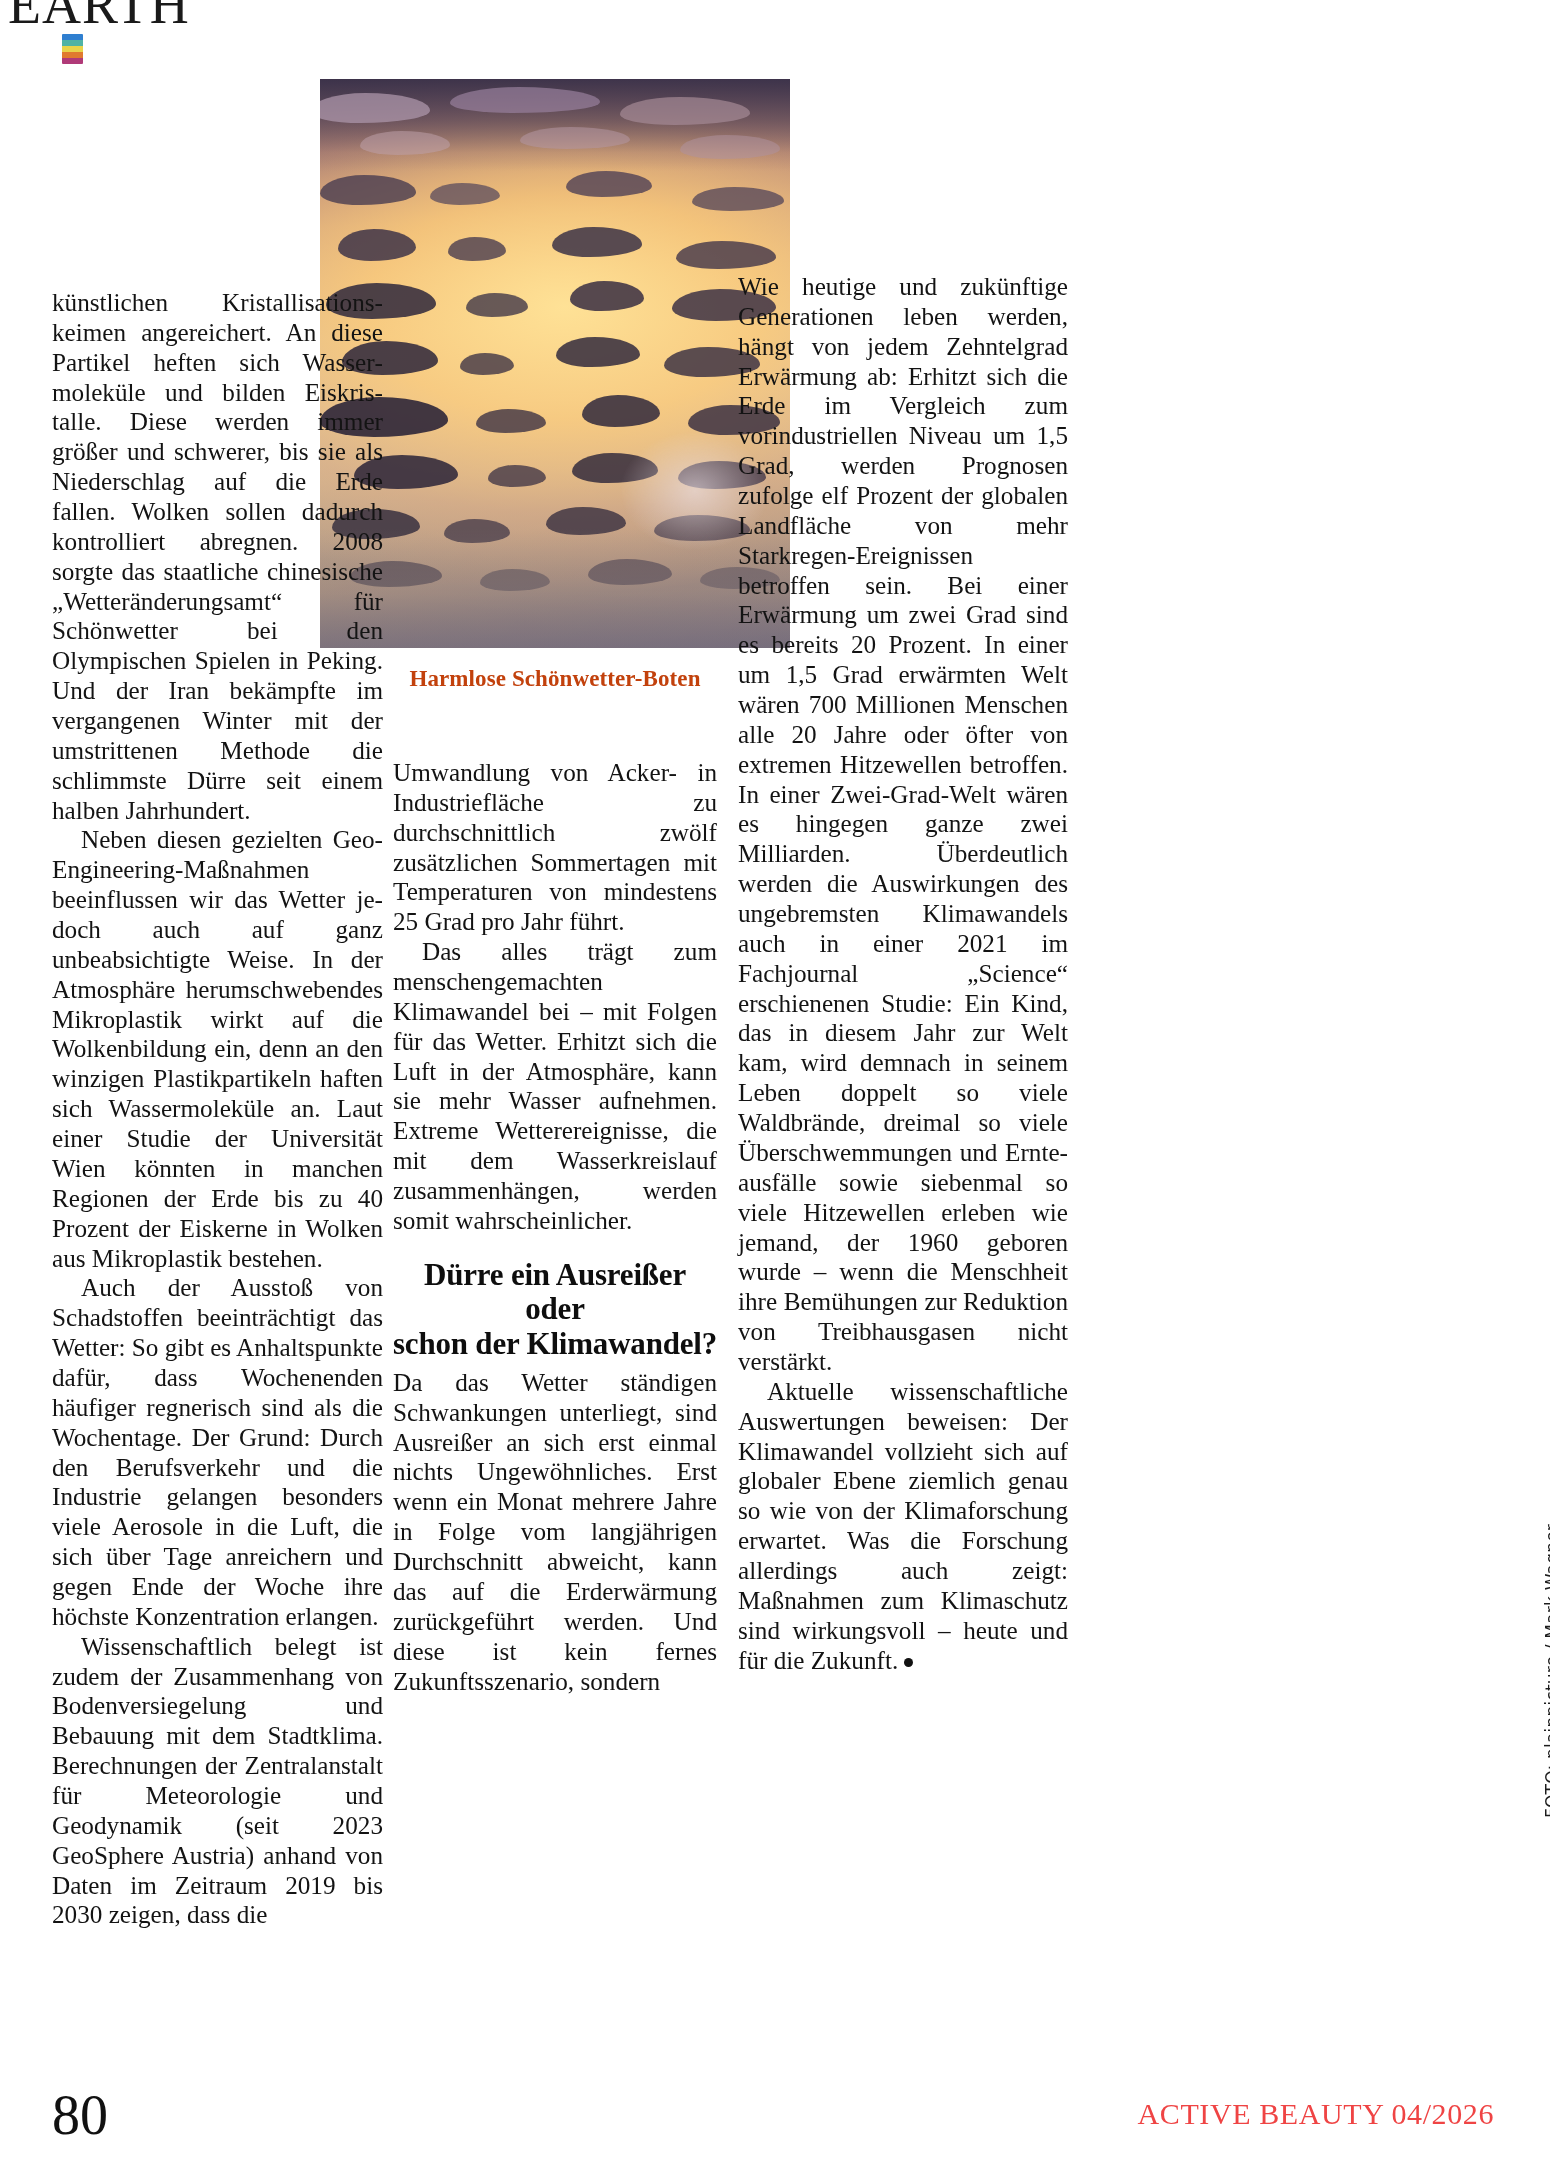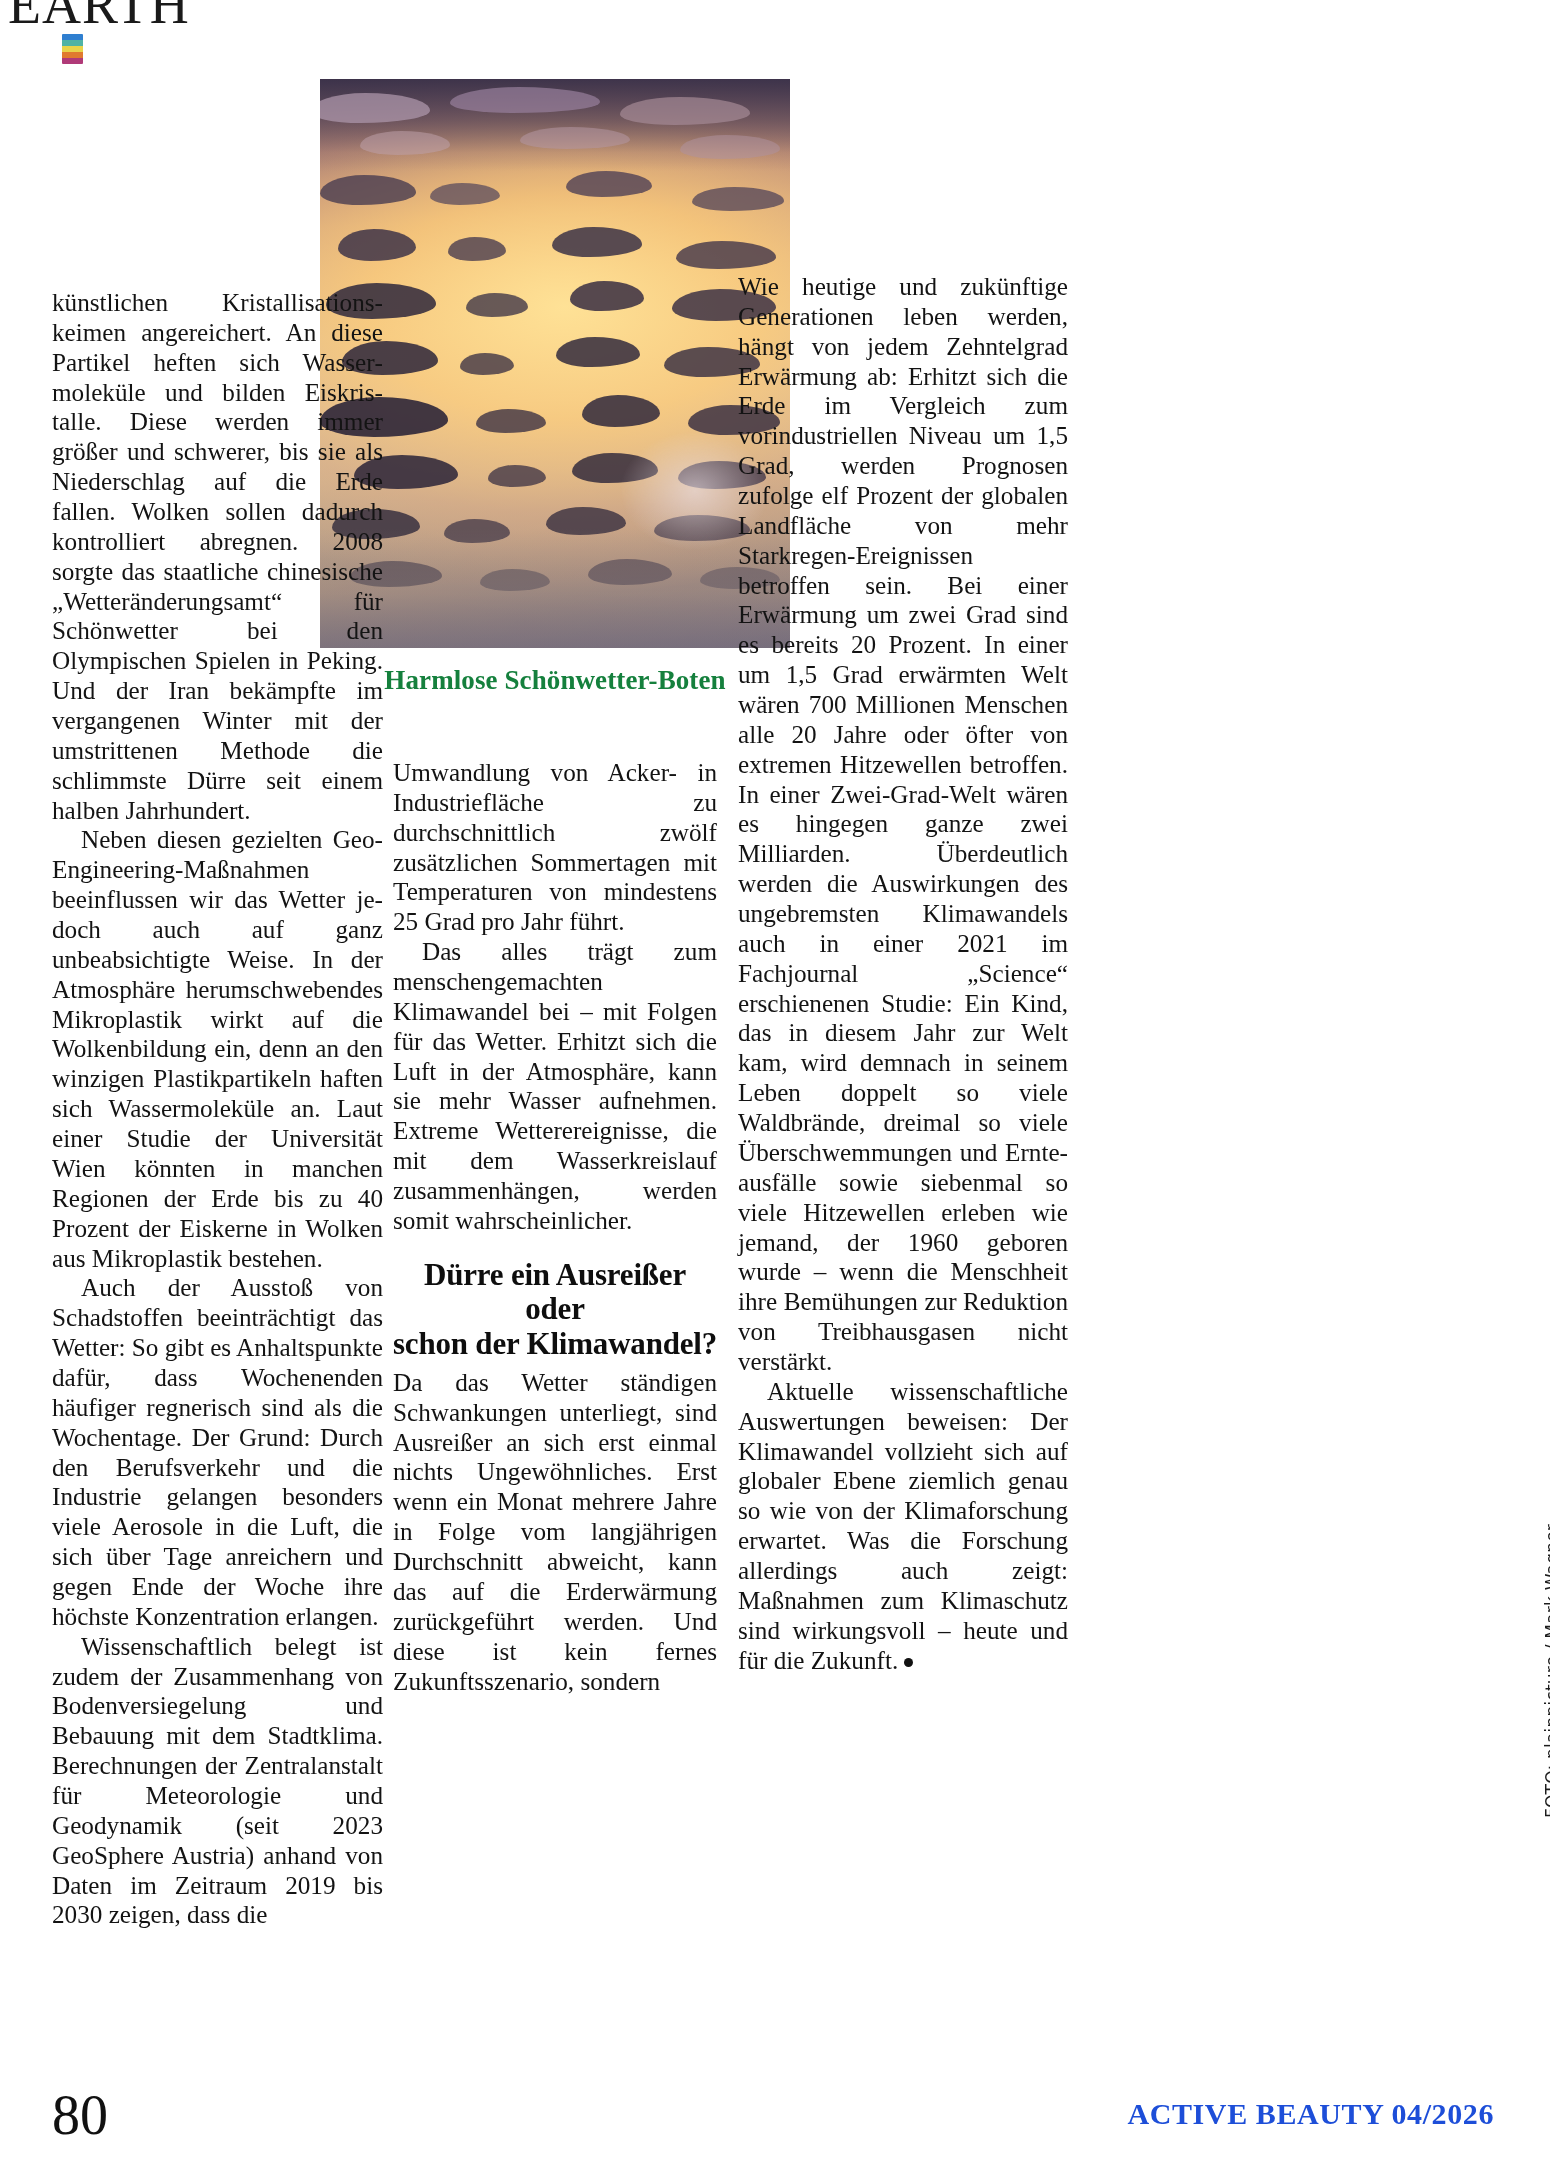--- a/index.html
+++ b/index.html
@@ -113,23 +113,23 @@
   .caption-block {
     position: absolute;
     left: 320px;
     top: 665px;
     width: 470px;
     text-align: center;
   }
   .caption-title {
     font-family: "Liberation Serif", "DejaVu Serif", serif;
     font-weight: bold;
-    font-size: 27px;
+    font-size: 23px;
     letter-spacing: 0.1px;
-    color: #15803d;
+    color: #c2410c;
     margin: 0 0 4px 0;
     line-height: 1.18;
   }
   .caption-text {
     font-family: "DejaVu Sans", "Liberation Sans", sans-serif;
     font-size: 22px;
     line-height: 1.30;
     color: #1c1c1c;
     margin: 0;
     padding: 0 6px;
@@ -183,23 +183,22 @@
     line-height: 1;
     color: #111;
   }
   .magazine {
     position: absolute;
     right: 56px;
     bottom: 34px;
     font-family: "Liberation Serif", "DejaVu Serif", serif;
     font-size: 30px;
     letter-spacing: 0.6px;
-    color: #1d4ed8;
+    color: #ef4444;
     white-space: nowrap;
-    font-weight: bold;
   }
 </style>
 </head>
 <body>
 
 <div class="running-head">EARTH</div>
 <div class="head-mark">
   <i style="background:#2f7fd0"></i>
   <i style="background:#4fb3a5"></i>
   <i style="background:#e8d44a"></i>

